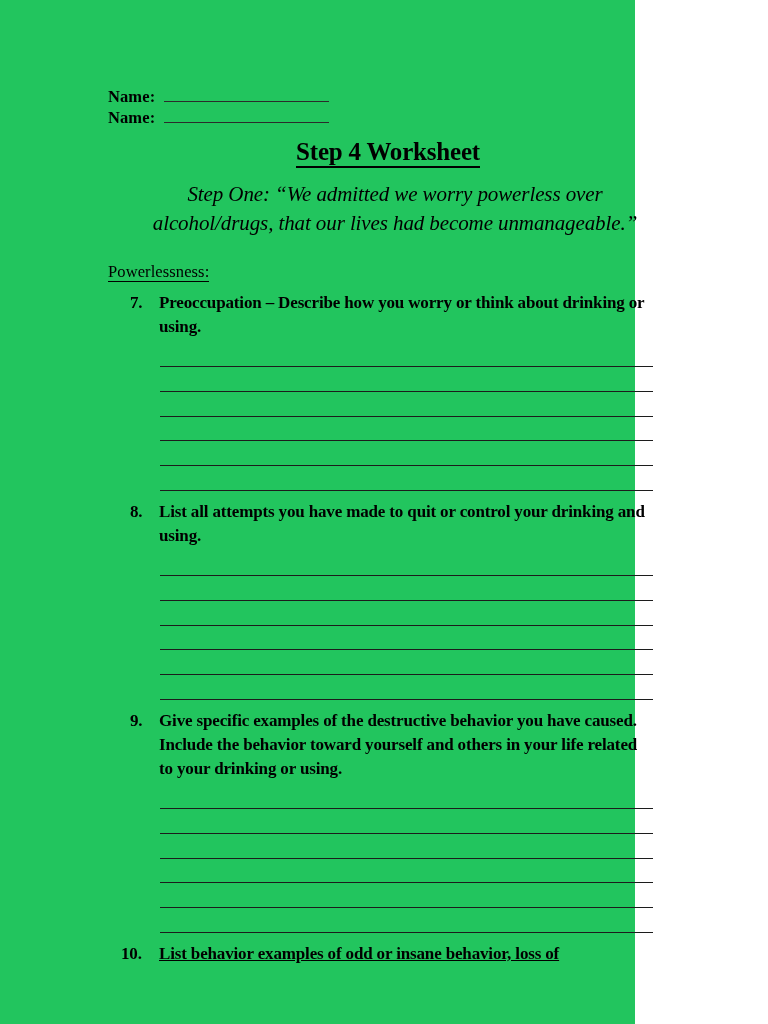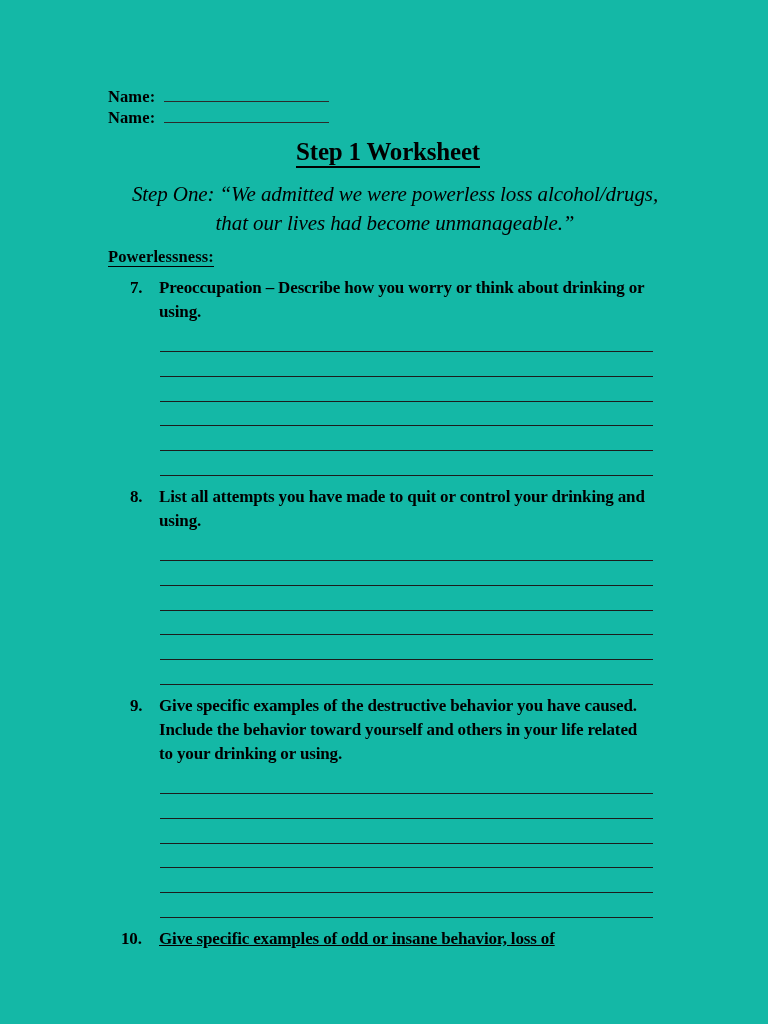--- a/index.html
+++ b/index.html
@@ -15,23 +15,23 @@
     overflow: hidden;
     font-family: "Liberation Serif", "DejaVu Serif", serif;
     color: #000000;
     -webkit-font-smoothing: antialiased;
   }
 
   .page {
     position: absolute;
     left: 0;
     top: 0;
-    width: 768px;
+    width: 635px;
     height: 1024px;
-    background: #14b8a6;
+    background: #22c55e;
   }
 
   .content {
     position: absolute;
     left: 108px;
     top: 86px;
     width: 560px;
   }
 
   
@@ -76,23 +76,23 @@
     line-height: 28.5px;
     text-align: center;
     margin-top: 13px;
     padding: 0 8px 0 22px;
     letter-spacing: -0.1px;
   }
 
   
   .section-heading {
     font-size: 16.5px;
-    font-weight: bold;
+    font-weight: normal;
     line-height: 20px;
-    margin-top: 10px;
+    margin-top: 25px;
     letter-spacing: 0.1px;
   }
   .section-heading span {
     border-bottom: 1.6px solid #000;
     padding-bottom: 0px;
   }
 
   
   .question {
     position: relative;
@@ -144,24 +144,24 @@
     <div class="field-row">
       <div class="field-label">Name:</div>
       <div class="field-blank"></div>
     </div>
     <div class="field-row">
       <div class="field-label">Name:</div>
       <div class="field-blank"></div>
     </div>
 
     <div class="doc-title">
-      <span>Step 1 Worksheet</span>
-    </div>
-
-    <div class="step-quote">Step One:  “We admitted we were powerless loss alcohol/drugs, that our lives had become unmanageable.”</div>
+      <span>Step 4 Worksheet</span>
+    </div>
+
+    <div class="step-quote">Step One:  “We admitted we worry powerless over alcohol/drugs, that our lives had become unmanageable.”</div>
 
     <div class="section-heading">
       <span>Powerlessness:</span>
     </div>
 
     <div class="question">
       <span class="q-number">7.</span>
       <span>Preoccupation – Describe how you worry or think about drinking or using.</span>
     </div>
     <div class="answer-lines">
@@ -194,17 +194,17 @@
       <div class="rule-line"></div>
       <div class="rule-line"></div>
       <div class="rule-line"></div>
       <div class="rule-line"></div>
       <div class="rule-line"></div>
       <div class="rule-line"></div>
     </div>
 
     <div class="question tight-number">
       <span class="q-number wide">10.</span>
-      <span>Give specific examples of odd or insane behavior, loss of</span>
+      <span>List behavior examples of odd or insane behavior, loss of</span>
     </div>
 
   </div>
 </div>
 
 </body></html>

